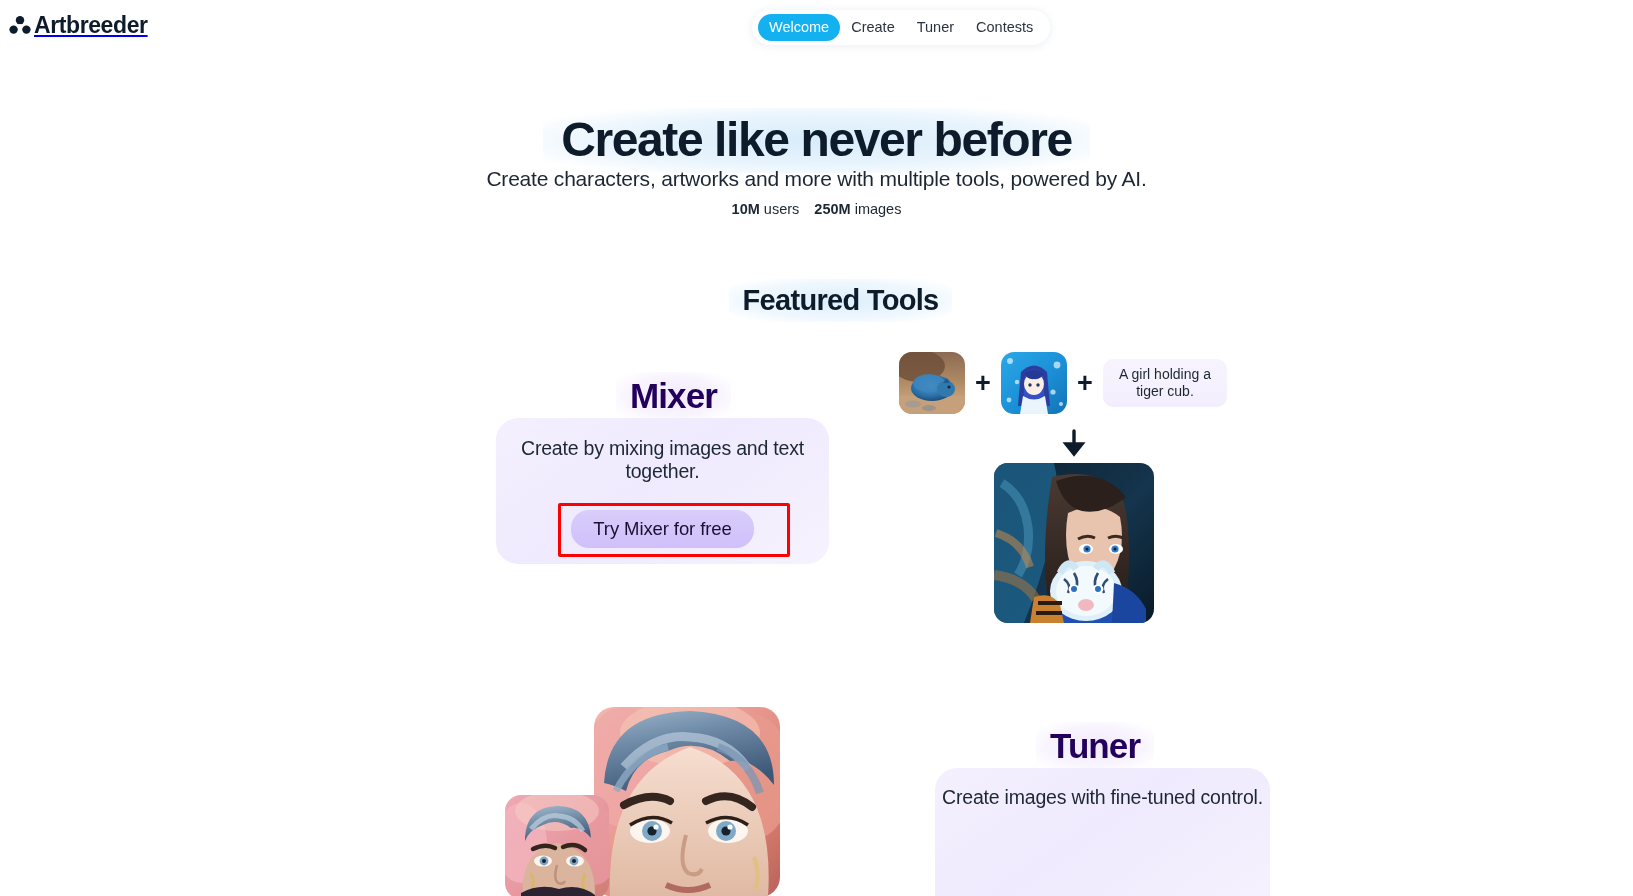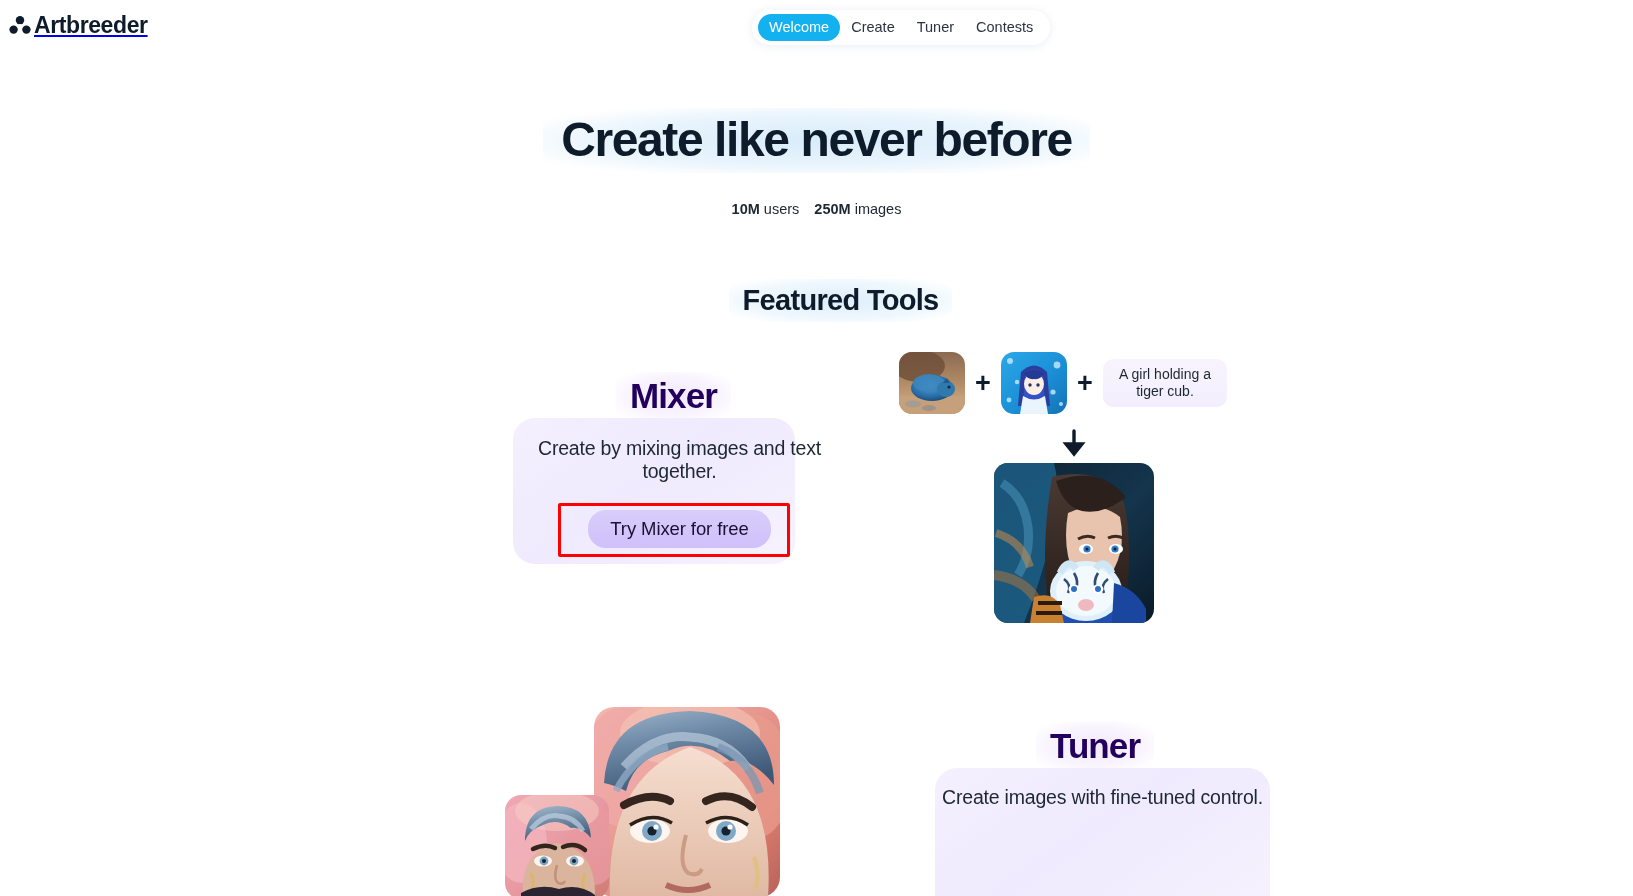--- a/index.html
+++ b/index.html
@@ -153,21 +153,21 @@
     border: none;
     border-radius: 18px;
     padding: 8px 22px;
     cursor: pointer;
     font-family: inherit;
     letter-spacing: -0.1px;
   }
 
   
   #mixer-heading { left: 616px; top: 372px; }
-  #mixer-card { left: 513px; top: 418px; width: 282px; height: 146px; }
+  #mixer-card { left: 496px; top: 418px; width: 333px; height: 146px; }
   #mixer-desc { position: absolute; left: 0; top: 19px; width: 333px; }
   #mixer-cta-wrap { position: absolute; left: 0; top: 92px; width: 333px; text-align: center; }
 
   
   #tuner-heading { left: 1036px; top: 722px; }
   #tuner-card { left: 935px; top: 768px; width: 335px; height: 150px; }
   #tuner-desc { position: absolute; left: 0; top: 18px; width: 335px; }
 
   
   .demo-row {
@@ -266,20 +266,21 @@
     <button class="nav-item active">Welcome</button>
     <button class="nav-item">Create</button>
     <button class="nav-item">Tuner</button>
     <button class="nav-item">Contests</button>
   </nav>
 
   <div class="hero-title-wrap">
     <h1 class="hero-title">Create like never before</h1>
   </div>
 
+  <p class="hero-sub">Create characters, artworks and more with multiple tools, powered by AI.</p>
 
   <div class="hero-stats">
     <b>10M</b>
     <span>users</span>
     <span class="sep"></span>
     <b>250M</b>
     <span>images</span>
   </div>
 
   <div class="featured-wrap">

